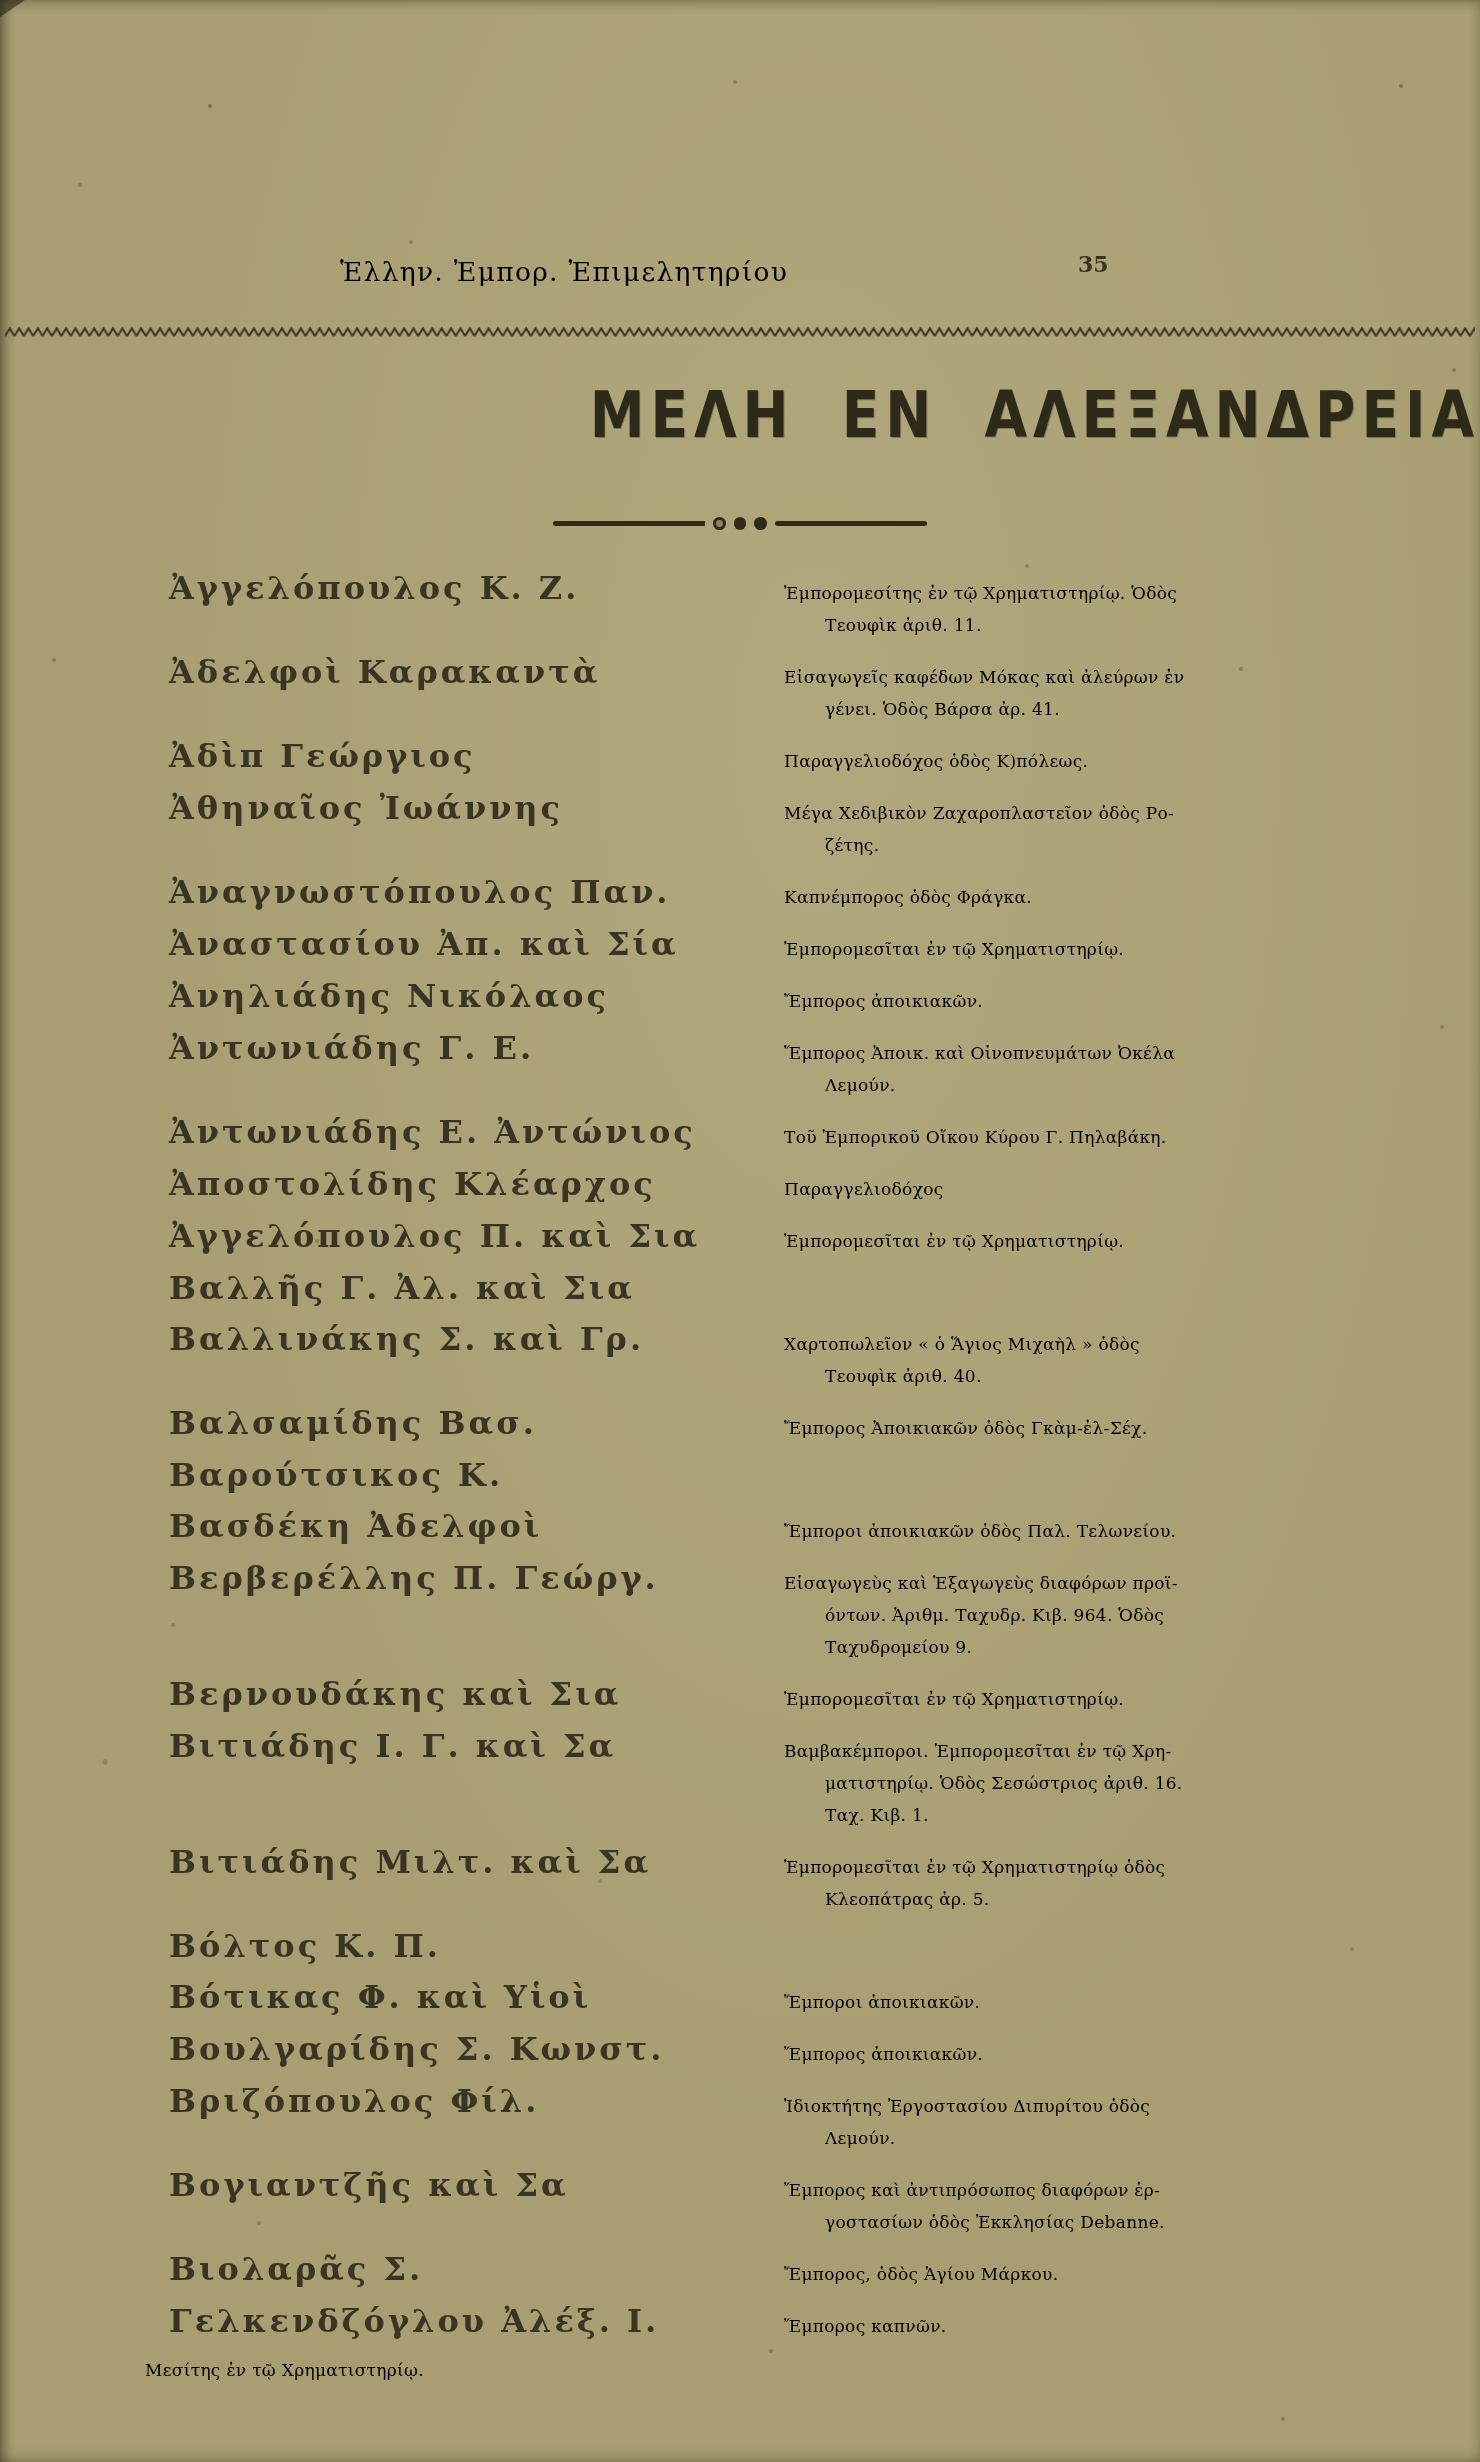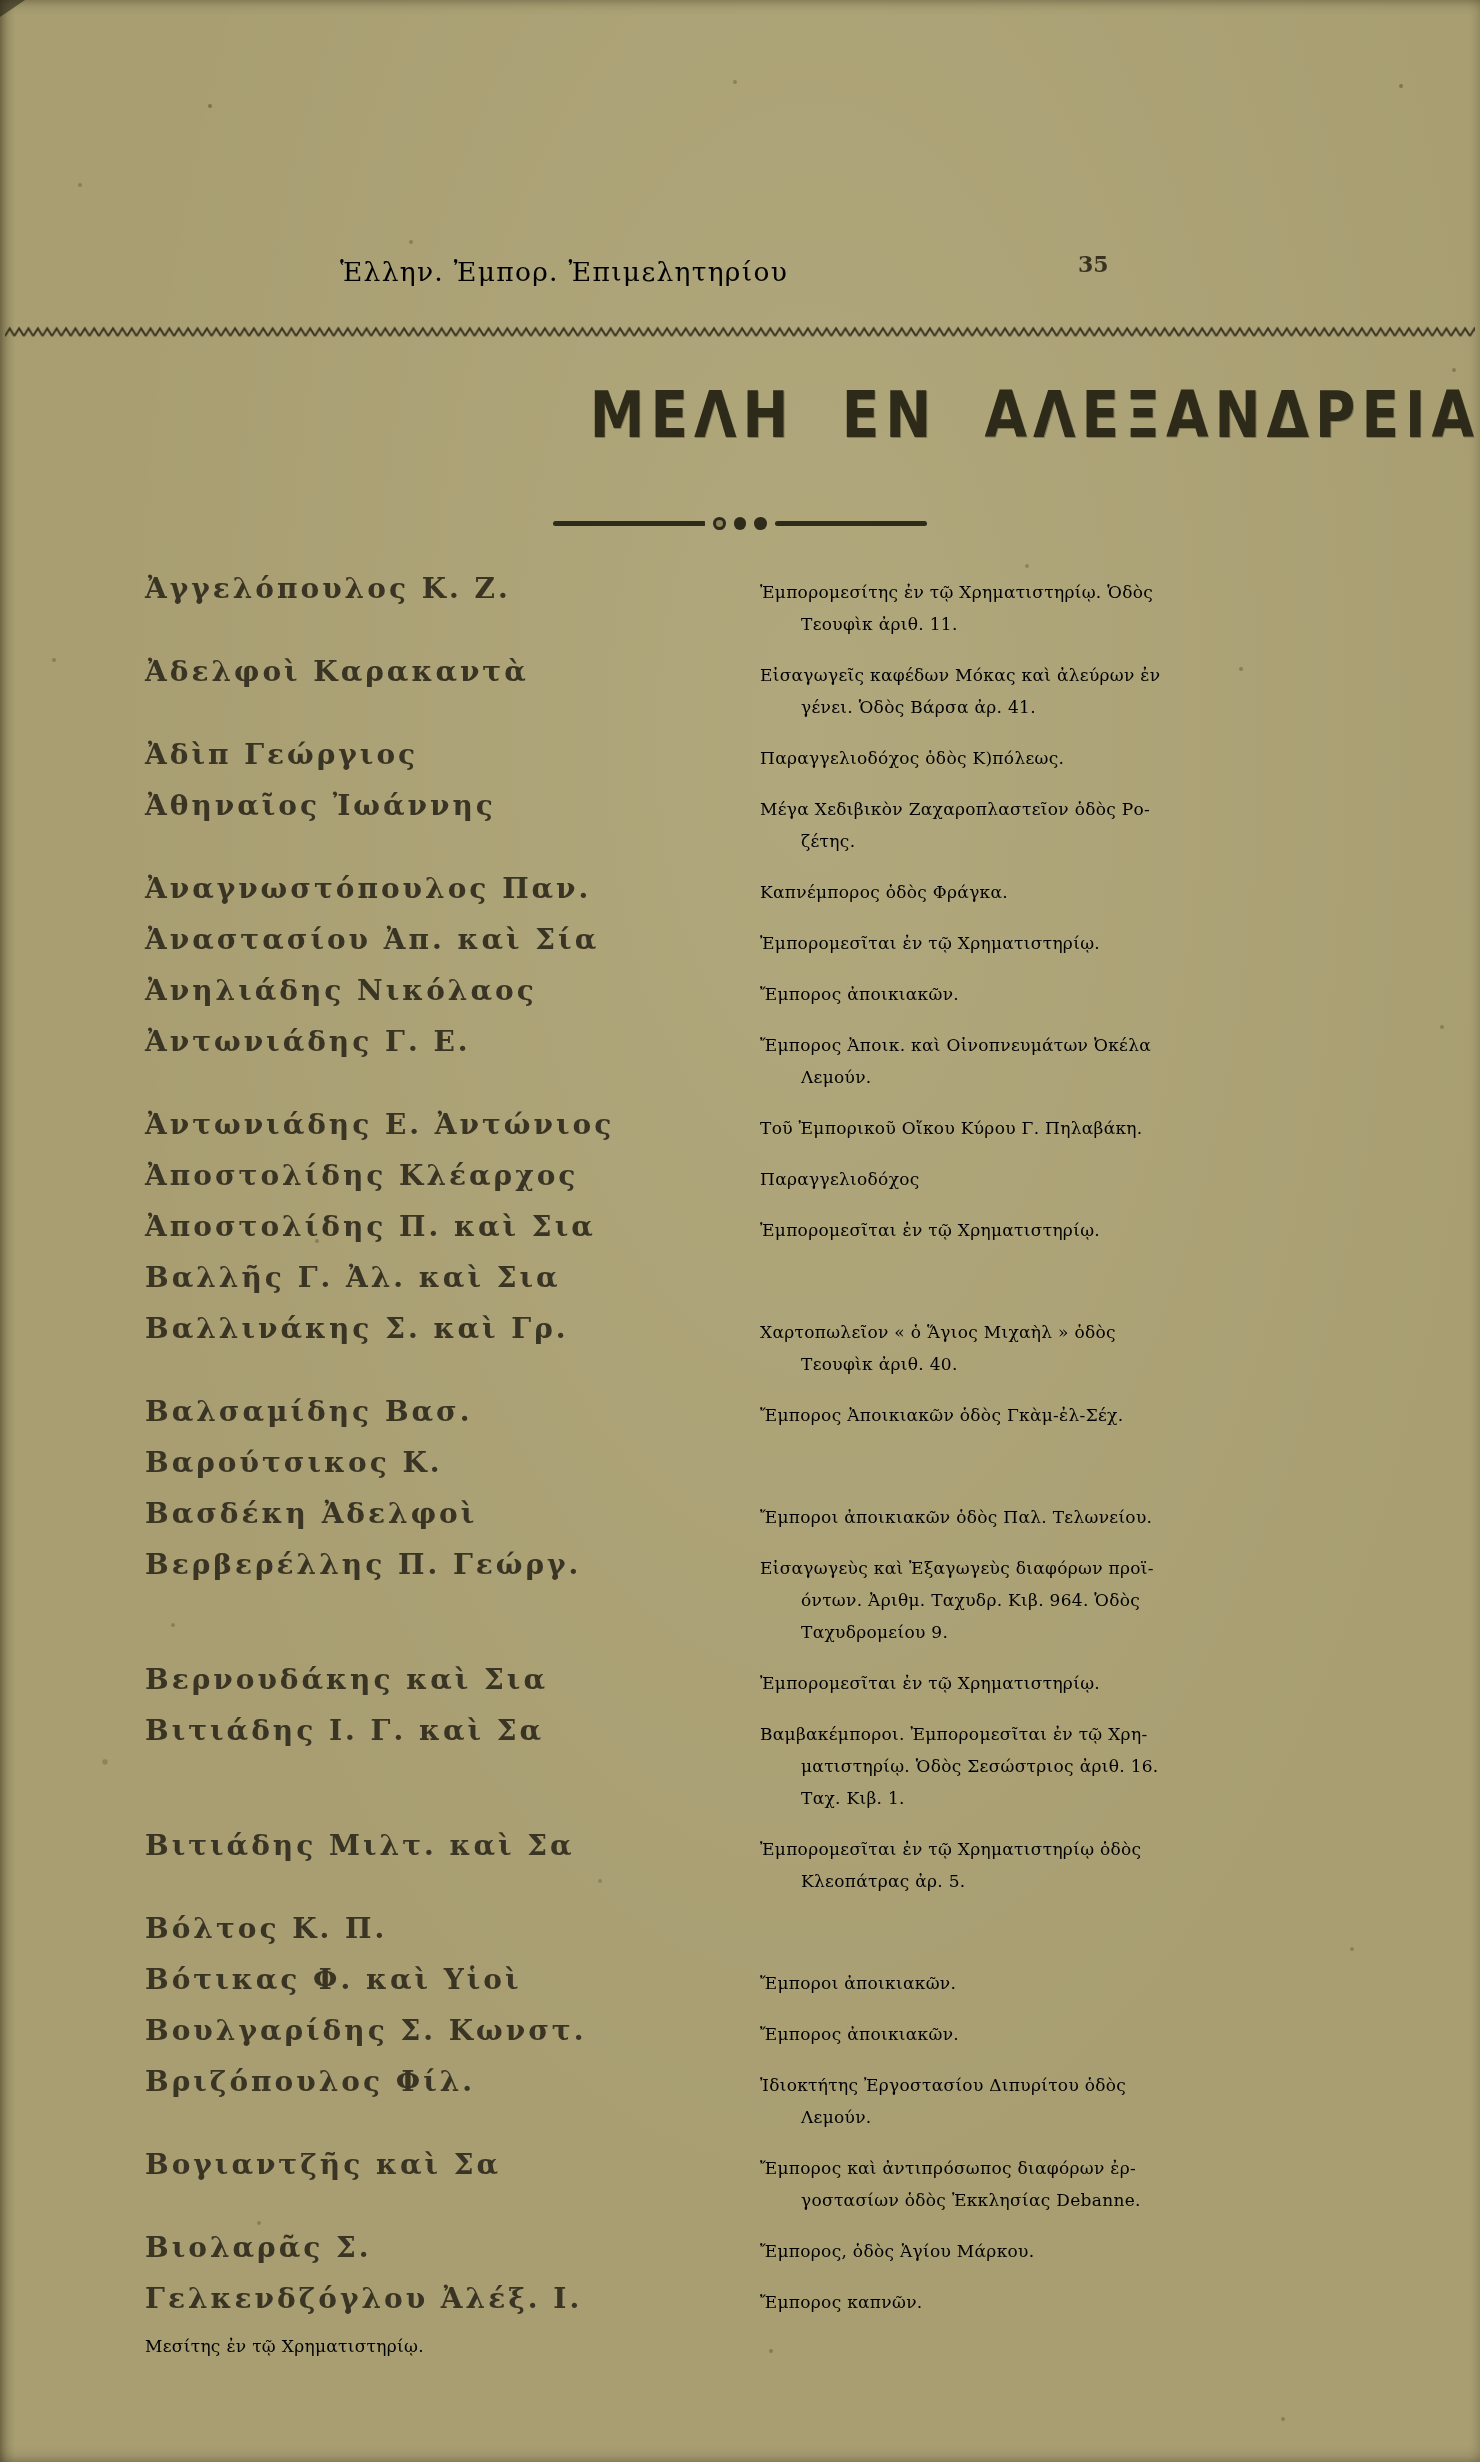--- a/index.html
+++ b/index.html
@@ -70,24 +70,25 @@
   .title-divider .bar { height:4.3px; width:152px; background:#2e2b1b; border-radius:2.6px; }
   .title-divider .bar.left { border-radius:2.6px 0.9px 0.9px 2.6px; }
   .title-divider .dot { width:12.8px; height:12.8px; border-radius:50%; background:#2e2b1b; }
   .title-divider .dot.hollow { background:#8f865e; border:3.4px solid #2e2b1b; width:6.8px; height:6.8px; }
   .entries {
     position:absolute; top:569px; left:145px; width:1229px;
   }
   .entry { display:flex; align-items:baseline; margin-bottom:12px; }
   .entry .name {
     flex:0 0 615px;
-    font-size:28px; line-height:39px;
+    font-size:32px; line-height:39px;
     font-weight:bold;
     letter-spacing:3px;
     color:#3a3424;
+    margin-left:24px;
   }
   .entry .desc {
     flex:1;
     font-size:17px; line-height:32px;
     letter-spacing:0.3px;
     padding-left:41px; text-indent:-41px;
     white-space:pre-line;
     color:#000000;
   }
 </style>
@@ -170,21 +171,21 @@
     <div class="name">Ἀντωνιάδης Ε. Ἀντώνιος</div>
     <div class="desc">Τοῦ Ἐμπορικοῦ Οἴκου Κύρου Γ. Πηλαβάκη.</div>
   </div>
 
   <div class="entry">
     <div class="name">Ἀποστολίδης Κλέαρχος</div>
     <div class="desc">Παραγγελιοδόχος</div>
   </div>
 
   <div class="entry">
-    <div class="name">Ἀποστολίδης Π. καὶ Σια</div>
+    <div class="name">Ἀγγελόπουλος Π. καὶ Σια</div>
     <div class="desc">Ἐμπορομεσῖται ἐν τῷ Χρηματιστηρίῳ.</div>
   </div>
 
   <div class="entry">
     <div class="name">Βαλλῆς Γ. Ἀλ. καὶ Σια</div>
     <div class="desc"></div>
   </div>
 
   <div class="entry">
     <div class="name">Βαλλινάκης Σ. καὶ Γρ.</div>

